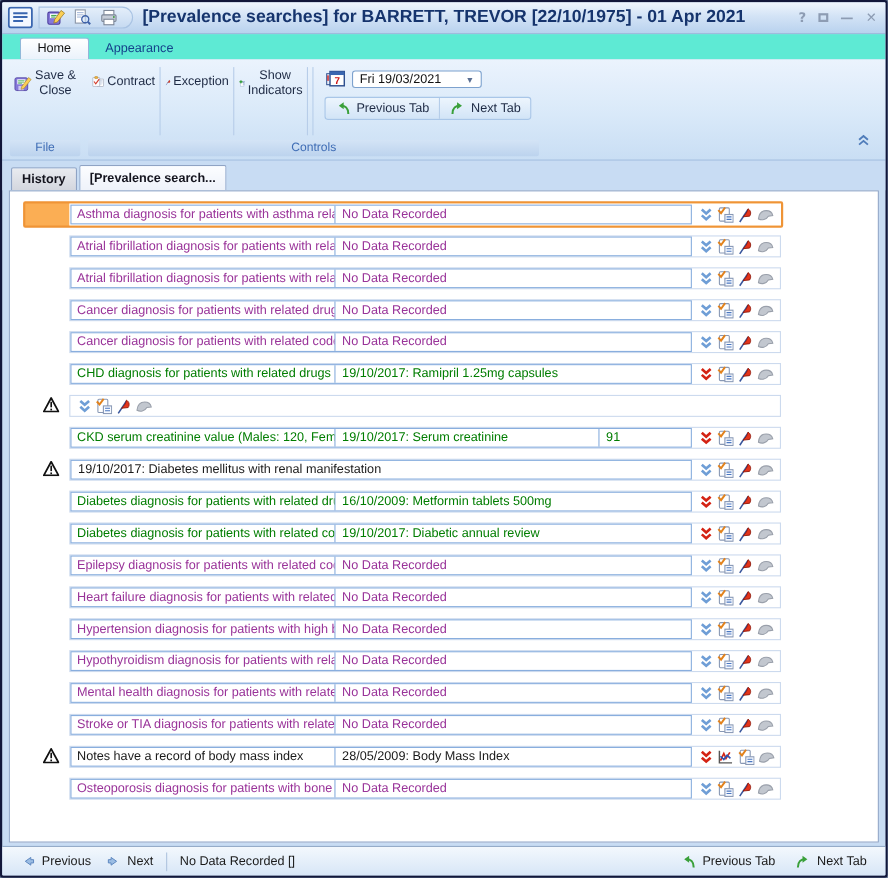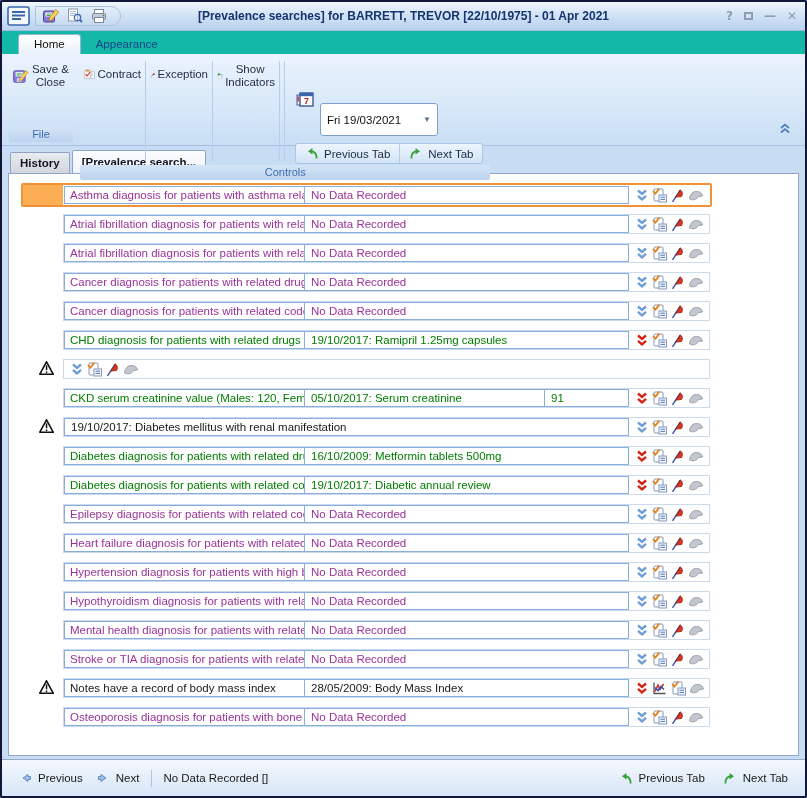--- a/index.html
+++ b/index.html
@@ -10,45 +10,45 @@
     background:#c8dcf3;display:flex;flex-direction:column;
     font-family:"Liberation Sans",sans-serif;font-size:11.5px;color:#1a1a1a;
   }
   
   .titlebar{height:29px;flex:none;display:flex;align-items:center;padding:0 8px 0 5px;
     background:linear-gradient(#f0f6fd,#d3e3f6 45%,#b9d2ee);border-bottom:1px solid #9fbbdd;position:relative;}
   .app-menu{flex:none;margin-right:5px;display:flex;align-items:center;}
   .qat{flex:none;display:flex;align-items:center;gap:6px;background:linear-gradient(#e4eefa,#c6daf1);
     border:1px solid #a9c3e3;border-radius:0 10px 10px 0;padding:1px 12px 1px 6px;}
   .qat .qbtn{display:flex;align-items:center;}
-  .title-text{position:absolute;left:120px;right:120px;text-align:center;font-weight:bold;font-size:12px;color:#16346d;
+  .title-text{position:absolute;left:120px;right:120px;text-align:center;font-weight:bold;font-size:16px;color:#16346d;
     white-space:nowrap;overflow:hidden;}
   .win-controls{margin-left:auto;display:flex;align-items:center;gap:11px;z-index:2;}
   .wc{color:#8d9cb3;font-weight:bold;font-size:12px;line-height:1;font-family:"DejaVu Sans",sans-serif;}
   .wc-box{width:9px;height:8px;border:2px solid #8d9cb3;display:inline-block;}
   
-  .ribbon-tabs{height:23px;flex:none;display:flex;align-items:flex-end;padding-left:16px;background:#14b8a6;}
+  .ribbon-tabs{height:23px;flex:none;display:flex;align-items:flex-end;padding-left:16px;background:#5eead4;}
   .rtab{padding:3px 15px 4px;color:#15428b;}
   .rtab.active{background:linear-gradient(#ffffff,#eaf2fb);border:1px solid #96b4da;border-bottom:none;
     border-radius:3px 3px 0 0;color:#111;}
   
   .ribbon{height:92px;flex:none;background:linear-gradient(#ebf3fd,#d9e9f9 55%,#c9def4);
     border-bottom:1px solid #a6c1e2;display:flex;align-items:stretch;padding:3px 4px 1px 6px;position:relative;}
   .rgroup{display:flex;flex-direction:column;margin-right:5px;}
   .rgroup-body{flex:1;display:flex;align-items:flex-start;padding:1px 2px 0;}
   .rgroup-label{flex:none;text-align:center;font-size:11px;color:#3f6db5;
     background:linear-gradient(#d4e4f6,#bcd3ee);border-radius:2px;padding:1px 8px 2px;margin:1px 1px 2px;}
   .big-btn{width:62px;display:flex;flex-direction:row;align-items:center;gap:2px;
     text-align:center;color:#1e2a44;padding:3px 2px 0;line-height:1.15;}
   .big-btn.disabled{color:#96a5bb;}
   .vsep{width:1px;background:#b7cde9;align-self:stretch;margin:3px 2px;}
   .ctrl-col{display:flex;flex-direction:column;gap:7px;padding:5px 6px 0 8px;}
   .date-row{display:flex;align-items:center;gap:5px;}
-  .date-field{width:118px;height:33px;background:#fff;border:1px solid #7da2ce;border-radius:3px;
-    display:flex;align-items:center;padding:0 6px;color:#111;margin-top:40px;}
+  .date-field{width:118px;height:16px;background:#fff;border:1px solid #7da2ce;border-radius:3px;
+    display:flex;align-items:center;padding:0 6px;color:#111;}
   .date-caret{margin-left:auto;color:#5a6f93;font-size:8px;}
   .tab-btns{display:flex;border:1px solid #a9c6e8;background:linear-gradient(#edf5fd,#d2e4f7);border-radius:3px;width:max-content;}
   .tab-btn{display:flex;align-items:center;gap:5px;color:#1e2a44;padding:3px 9px;}
   .tab-btn + .tab-btn{border-left:1px solid #b5cde9;}
   .collapse-btn{position:absolute;right:14px;bottom:9px;}
   
   .doc-tabs{height:27px;flex:none;display:flex;align-items:flex-end;gap:2px;padding-left:8px;background:#c8dcf3;}
   .dtab{font-weight:bold;color:#14141e;padding:4px 9px;border:1px solid #8fa3c4;border-bottom:none;
     border-radius:2px 2px 0 0;background:linear-gradient(#e9ebf0,#d3d6de);}
   .dtab.active{background:linear-gradient(#fcfdff,#eef2fa);padding:5px 9px;}
@@ -61,21 +61,21 @@
   .selected .row-box{border-color:transparent;}
   .fields{flex:1;display:flex;border:1px solid #89aede;margin:0;}
   .f-label{width:240px;flex:none;border-right:1px solid #89aede;padding:0 5px;display:flex;align-items:center;
     overflow:hidden;white-space:nowrap;}
   .f-value{flex:1;padding:0 6px;display:flex;align-items:center;overflow:hidden;white-space:nowrap;}
   .f-value2{width:84px;flex:none;border-left:1px solid #89aede;padding:0 6px;display:flex;align-items:center;}
   .row-icons{flex:none;width:80px;display:flex;align-items:center;gap:3px;padding-left:7px;}
   .ric{display:flex;align-items:center;}
   .c-purple{color:#993399;}.c-green{color:#007d00;}.c-black{color:#1a1a1a;}
   
-  .statusbar{height:37px;flex:none;display:flex;align-items:center;
+  .statusbar{height:27px;flex:none;display:flex;align-items:center;
     background:linear-gradient(#f3f8fd,#d7e6f7);border-top:1px solid #95acc9;padding:0 10px;}
   .sb-btn{display:flex;align-items:center;gap:6px;padding:0 7px;}
   .sb-sep{width:1px;height:17px;background:#aec4de;margin:0 5px;}
   .sb-right{margin-left:auto;display:flex;align-items:center;gap:4px;}
 </style>
 </head>
 <body>
 
 <div class="window">
 
@@ -478,21 +478,21 @@
               </svg>
             </span>
           </div>
         </div>
       </div>
       <div class="row-line">
         <div class="gutter"></div>
         <div class="row-box">
           <div class="fields">
             <div class="f-label c-green">CKD serum creatinine value (Males: 120, Fema...</div>
-            <div class="f-value c-green">05/10/2017: Serum creatinine</div>
+            <div class="f-value c-green">19/10/2017: Serum creatinine</div>
             <div class="f-value2 c-green">91</div>
           </div>
           <div class="row-icons">
             <span class="ric">
               <svg width="12" height="13" viewBox="0 0 12 13">
                 <path d="M2 1.5L6 5l4-3.5" fill="none" stroke="#d42314" stroke-width="2.4"></path>
                 <path d="M2 6.8L6 10.3l4-3.5" fill="none" stroke="#d42314" stroke-width="2.4"></path>
               </svg>
             </span>
             <span class="ric">

